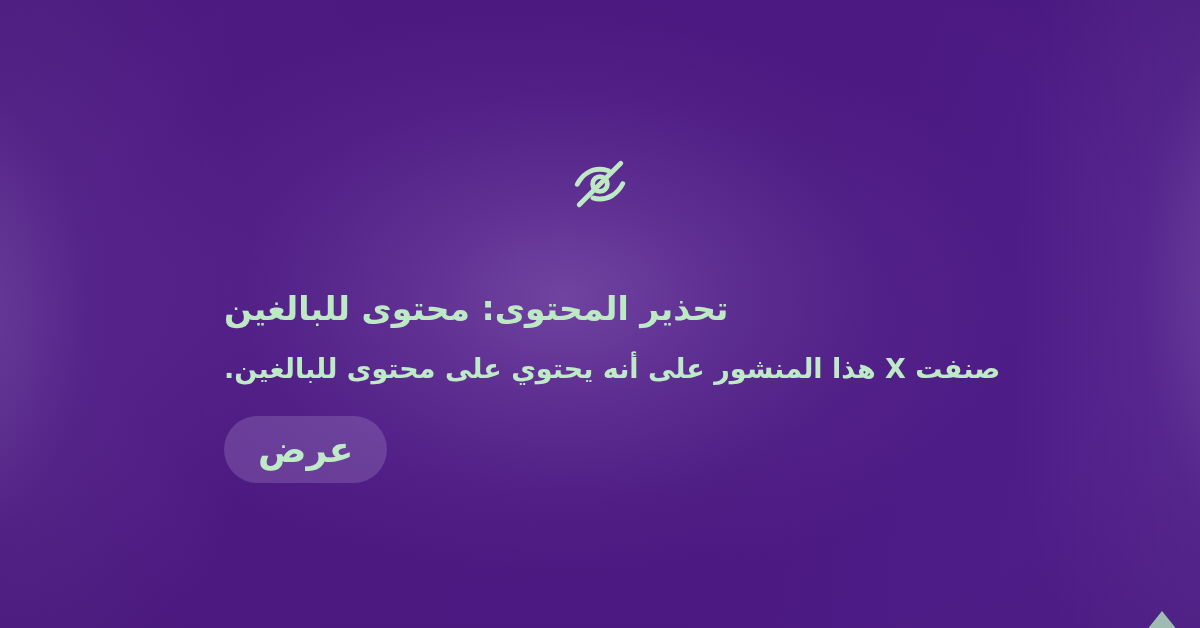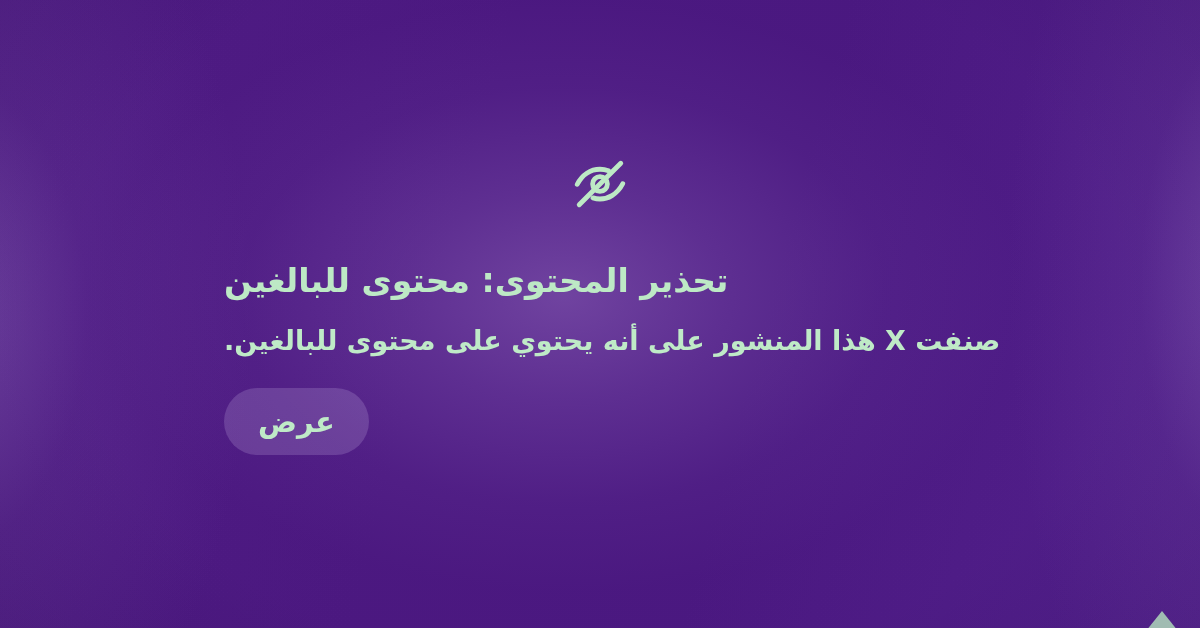--- a/index.html
+++ b/index.html
@@ -62,20 +62,21 @@
   }
 
   
   #content {
     position: absolute;
     inset: 0;
     display: flex;
     flex-direction: column;
     align-items: flex-end;
     justify-content: flex-start;
+    gap: 28px;
   }
 
   
   #icon-row {
     width: 100%;
     display: flex;
     justify-content: center;
     margin-top: 155px;
   }
 
@@ -129,21 +130,21 @@
     padding: 0 34px;
     box-sizing: border-box;
     display: inline-flex;
     align-items: center;
     justify-content: center;
     border: none;
     border-radius: 34px;
     background: rgba(206,186,234,0.215);
     color: #bfeac7;
     font-family: inherit;
-    font-size: 29px;
+    font-size: 36px;
     font-weight: 700;
     direction: rtl;
     cursor: pointer;
     outline: none;
   }
 
   
   #bottom-edge-marker {
     position: absolute;
     left: 1146px;

